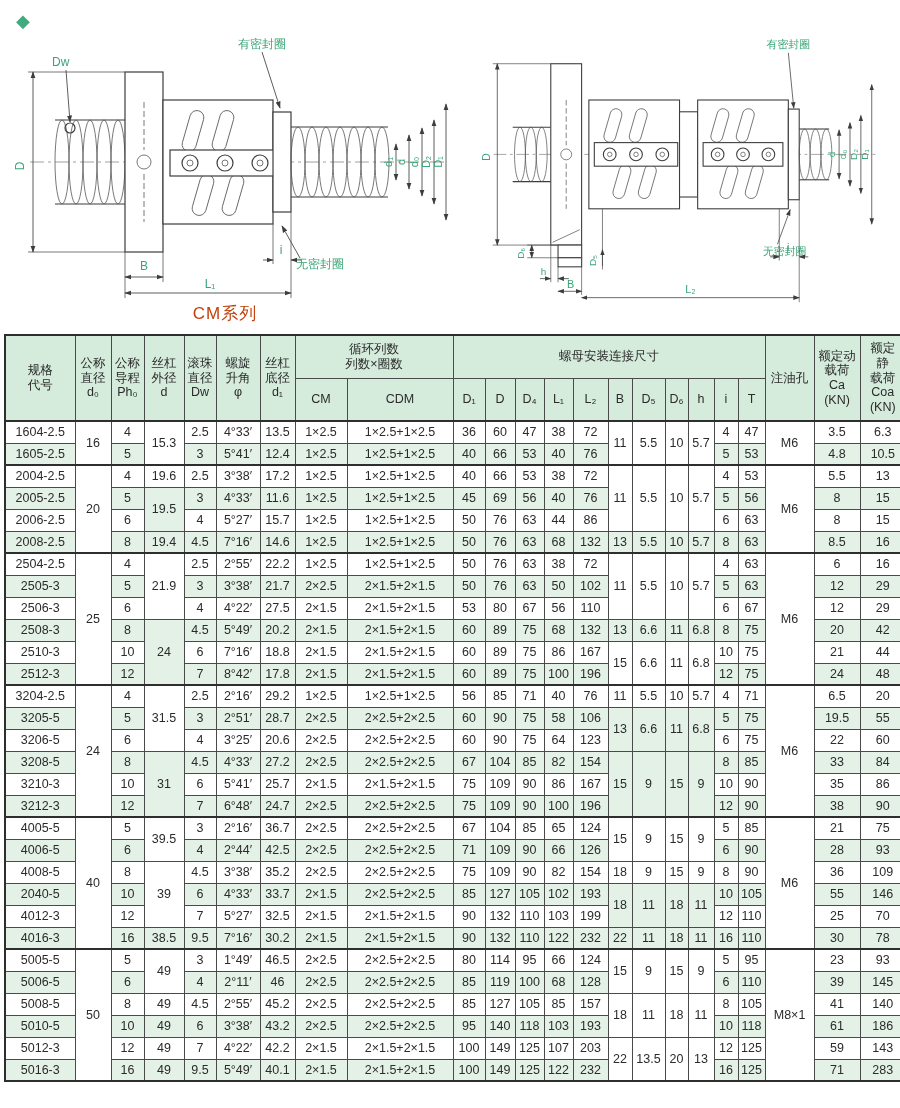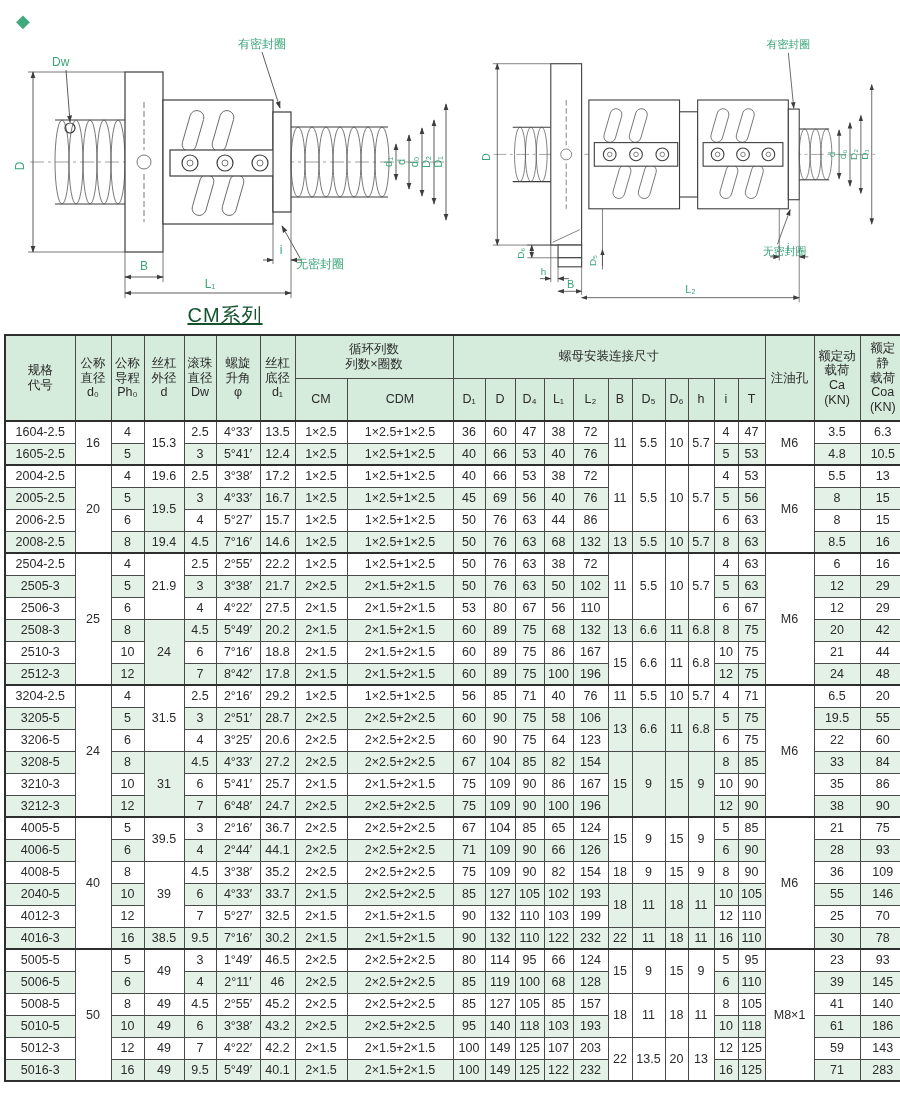--- a/index.html
+++ b/index.html
@@ -17,21 +17,21 @@
     font-size: 21px; font-weight: bold; color: #41ab7e;
     letter-spacing: 1px;
     display: flex; align-items: center; gap: 2px;
   }
   .title .diamond { font-size: 18px; }
 
   
   .diagrams { display: flex; width: 900px; height: 300px; }
   .diagrams figure { width: 450px; text-align: center; }
   .diagrams svg { display: block; }
-  figcaption { font-size: 20px; color: #14532d; margin-top: -2px; letter-spacing: 1px; text-decoration: underline; }
+  figcaption { font-size: 17px; color: #c2410c; margin-top: -2px; letter-spacing: 1px; }
   .dimlabel { fill: #3aa577; font-size: 12px; }
   .dimlabel.small { font-size: 11px; }
   .sealtext { fill: #3aa577; font-size: 12px; }
   .ink { stroke: #3d3d3d; fill: none; stroke-width: 1.2; }
   .ink2 { stroke: #3d3d3d; fill: #ffffff; stroke-width: 1.2; }
   .thin { stroke: #555; fill: none; stroke-width: 0.8; }
   .dimdark { stroke: #4a4a4a; fill: none; stroke-width: 0.9; }
   .cline { stroke: #888; stroke-width: 0.8; stroke-dasharray: 14 4 3 4; fill: none; }
 
   
@@ -453,21 +453,21 @@
           <td rowspan="4">M6</td>
           <td>5.5</td>
           <td>13</td>
         </tr>
         <tr class="odd">
           <td>2005-2.5</td>
           <td>5</td>
           <td rowspan="2">19.5</td>
           <td>3</td>
           <td>4°33′</td>
-          <td>16.7</td>
+          <td>11.6</td>
           <td>1×2.5</td>
           <td>1×2.5+1×2.5</td>
           <td>45</td>
           <td>69</td>
           <td>56</td>
           <td>40</td>
           <td>76</td>
           <td>5</td>
           <td>56</td>
           <td>8</td>
@@ -785,21 +785,21 @@
           <td>85</td>
           <td rowspan="6">M6</td>
           <td>21</td>
           <td>75</td>
         </tr>
         <tr class="odd">
           <td>4006-5</td>
           <td>6</td>
           <td>4</td>
           <td>2°44′</td>
-          <td>44.1</td>
+          <td>42.5</td>
           <td>2×2.5</td>
           <td>2×2.5+2×2.5</td>
           <td>71</td>
           <td>109</td>
           <td>90</td>
           <td>66</td>
           <td>126</td>
           <td>6</td>
           <td>90</td>
           <td>28</td>

